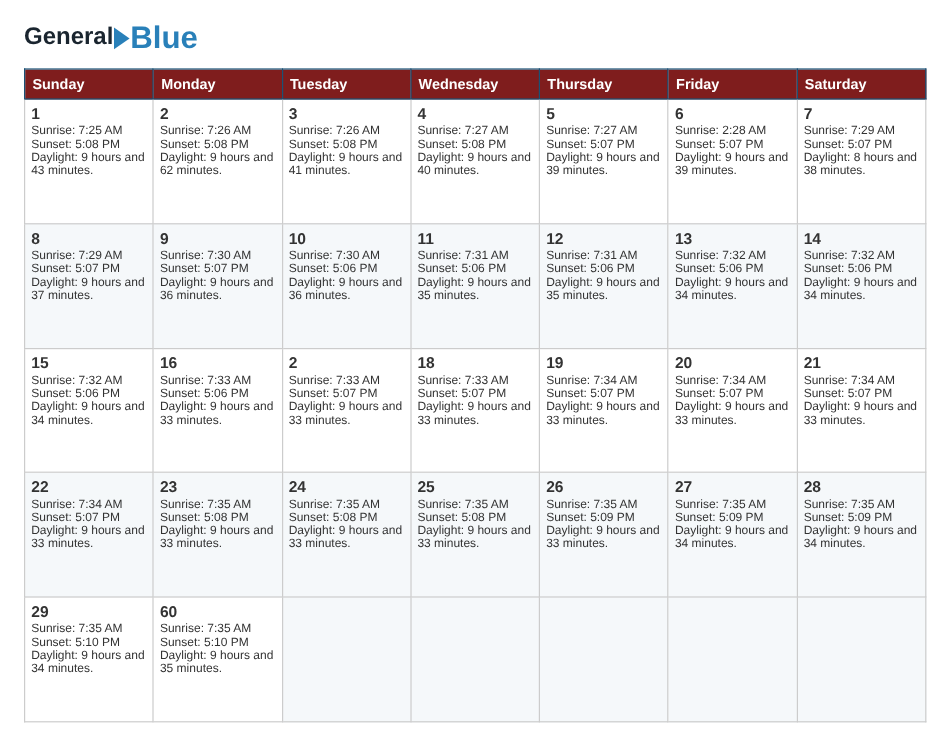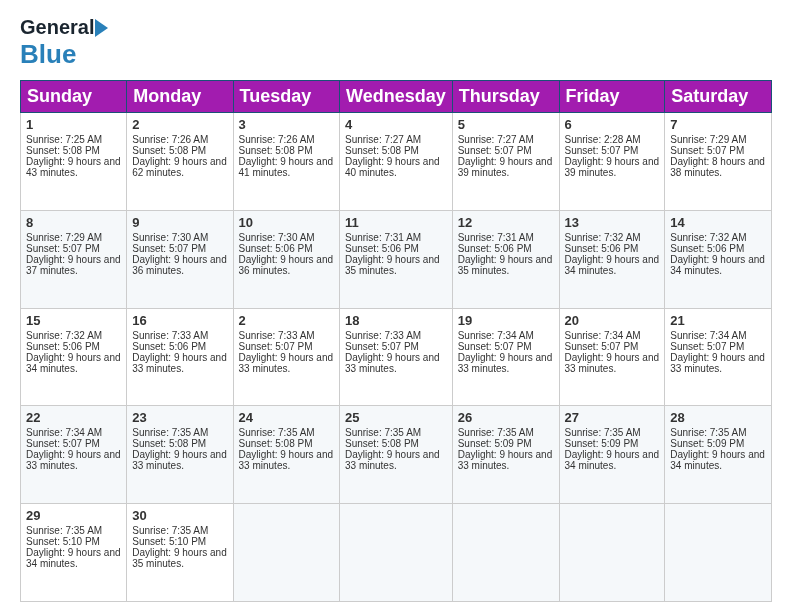--- a/index.html
+++ b/index.html
@@ -34,25 +34,25 @@
     .location {
       font-size: 14px;
       color: #555;
     }
     .calendar {
       width: 100%;
       border-collapse: collapse;
       flex: 1;
     }
     .calendar th {
-      background-color: #a21caf;
+      background-color: #7f1d1d;
       color: white;
       padding: 5px 6px;
       text-align: left;
-      font-size: 18px;
+      font-size: 12px;
       font-weight: bold;
       border: 1px solid #1a5276;
     }
     .calendar td {
       border: 1px solid #ccc;
       vertical-align: top;
       padding: 4px 5px;
       font-size: 10px;
       color: #333;
       width: calc(100% / 7);
@@ -65,21 +65,21 @@
       font-size: 13px;
       font-weight: bold;
       display: block;
       margin-bottom: 2px;
     }
     .empty-cell {
       background: #f5f8fa !important;
     }
     .logo-wrapper {
       display: flex;
-      flex-direction: column;
+      flex-direction: row;
     }
     .logo-line1 {
       display: flex;
       align-items: center;
     }
     .blue-text {
       font-size: 26px;
       font-weight: bold;
       color: #2980b9;
     }
@@ -304,21 +304,21 @@
   </td>
         </tr>
         <tr>
           <td>
     <span class="day-num">29</span>
     <span>Sunrise: 7:35 AM</span><br>
     <span>Sunset: 5:10 PM</span><br>
     <span>Daylight: 9 hours and 34 minutes.</span>
   </td>
           <td>
-    <span class="day-num">30</span>
+    <span class="day-num">60</span>
     <span>Sunrise: 7:35 AM</span><br>
     <span>Sunset: 5:10 PM</span><br>
     <span>Daylight: 9 hours and 35 minutes.</span>
   </td>
           <td class="empty-cell"></td>
           <td class="empty-cell"></td>
           <td class="empty-cell"></td>
           <td class="empty-cell"></td>
           <td class="empty-cell"></td>
         </tr>

